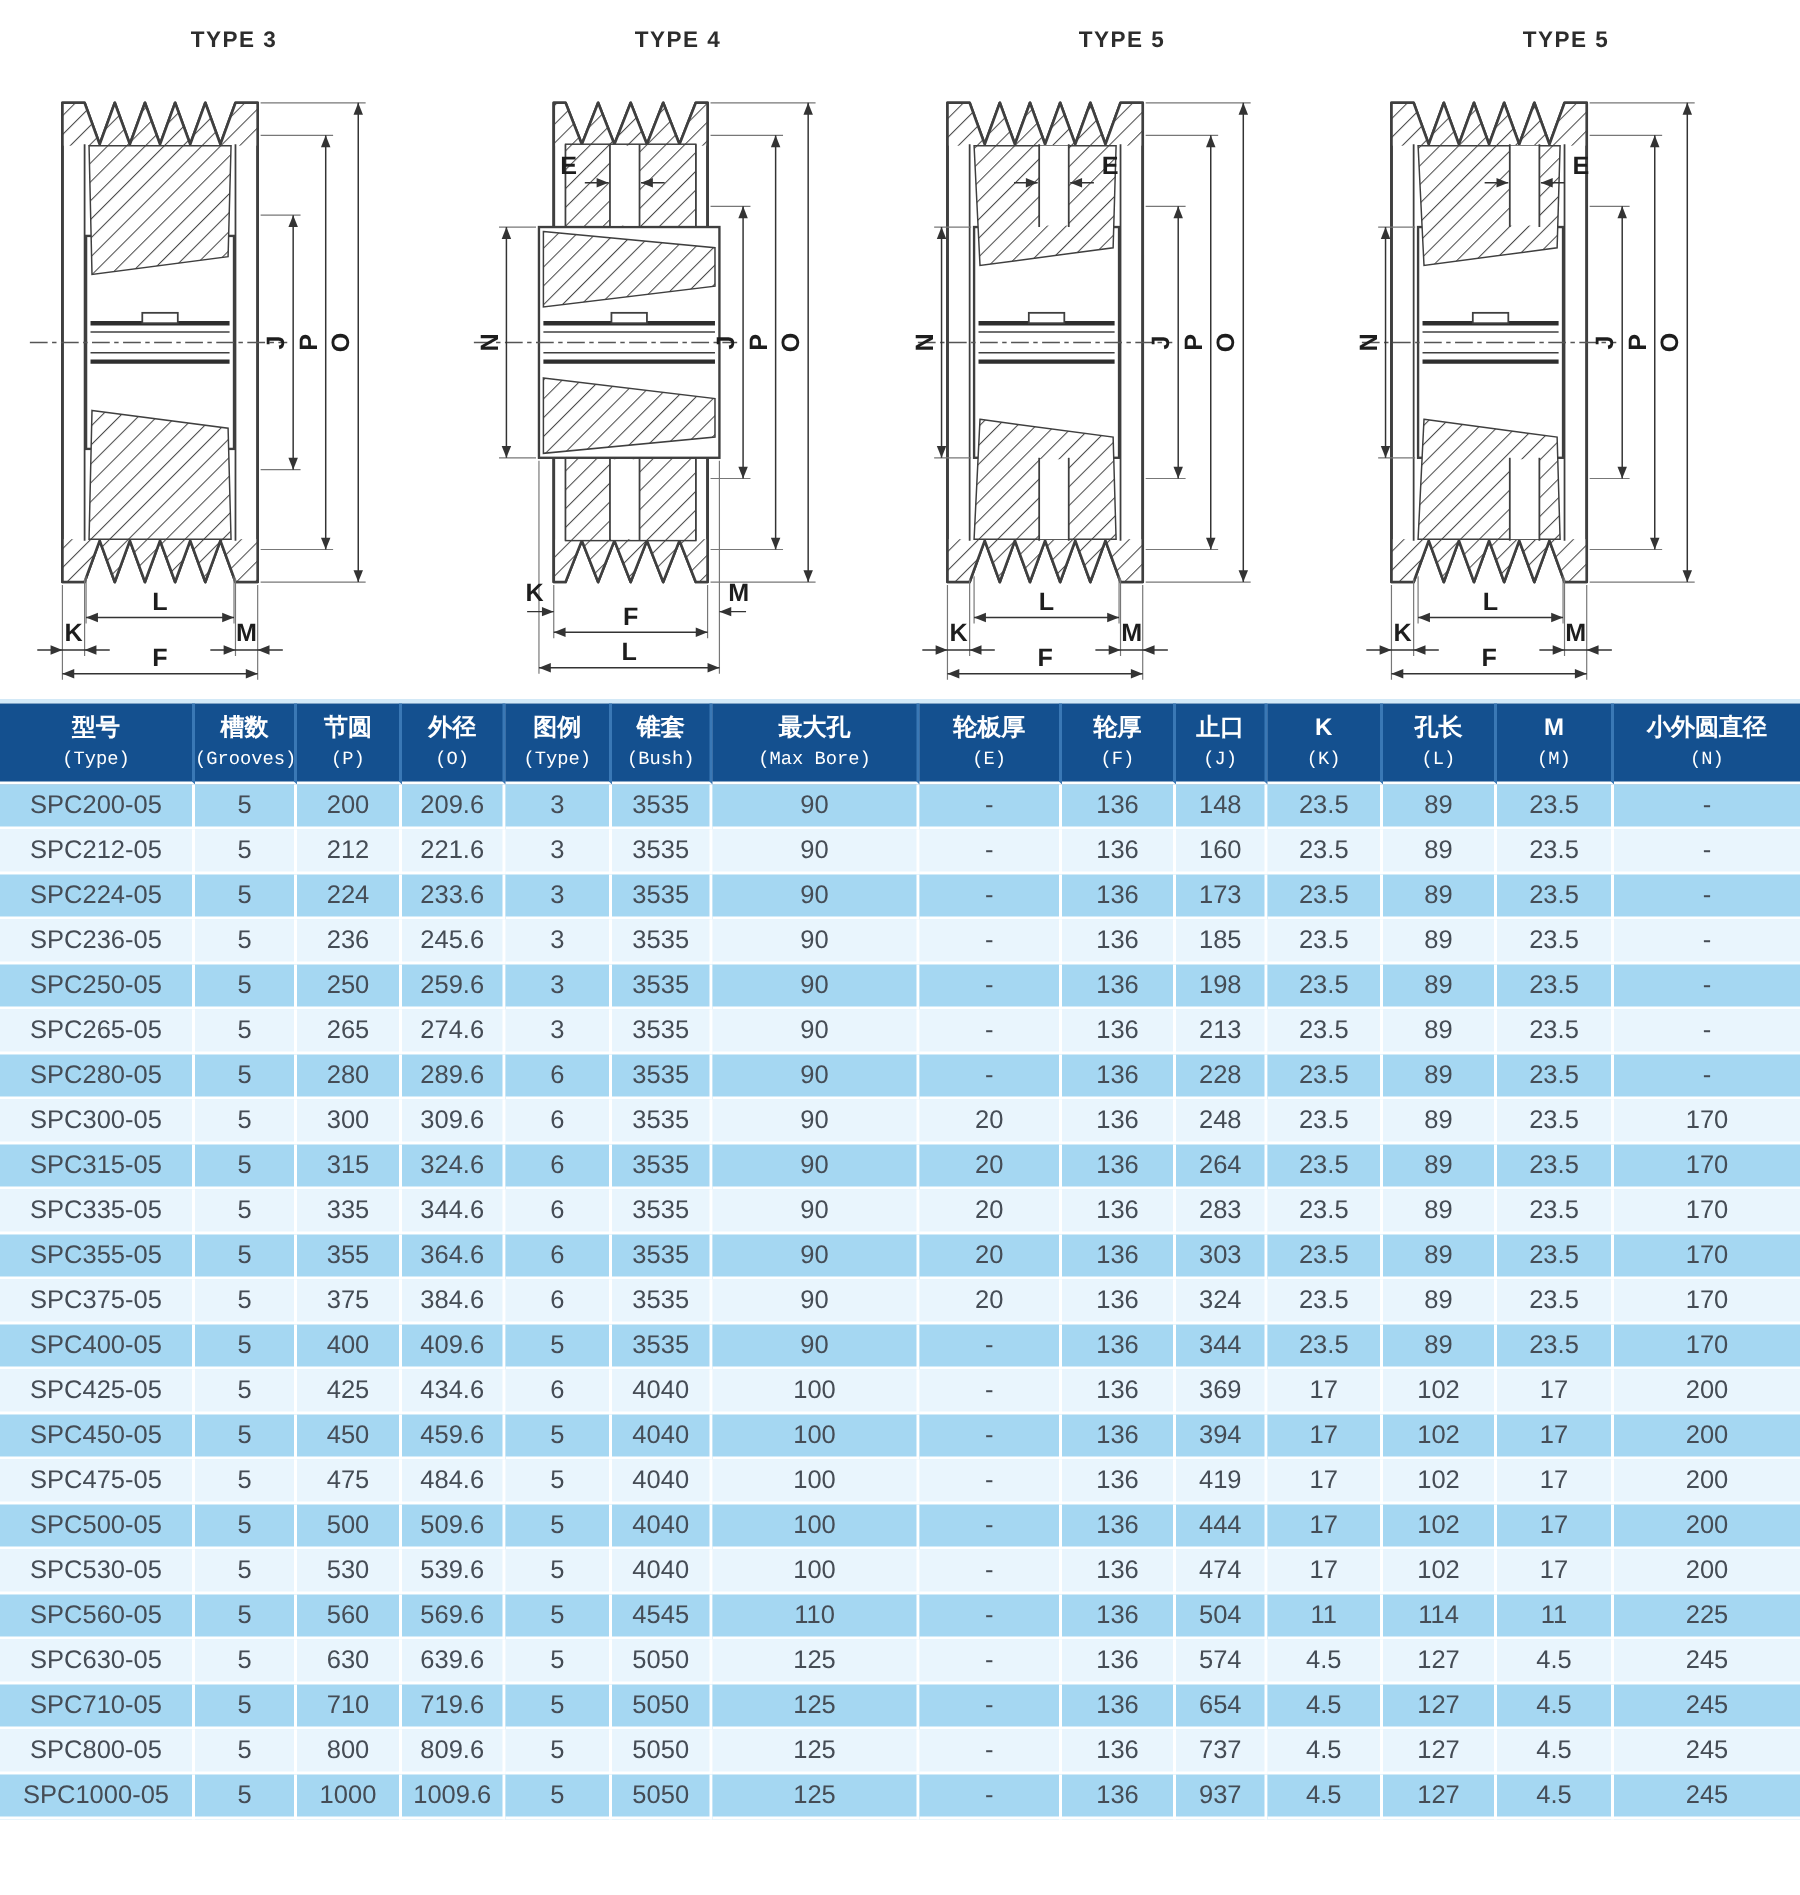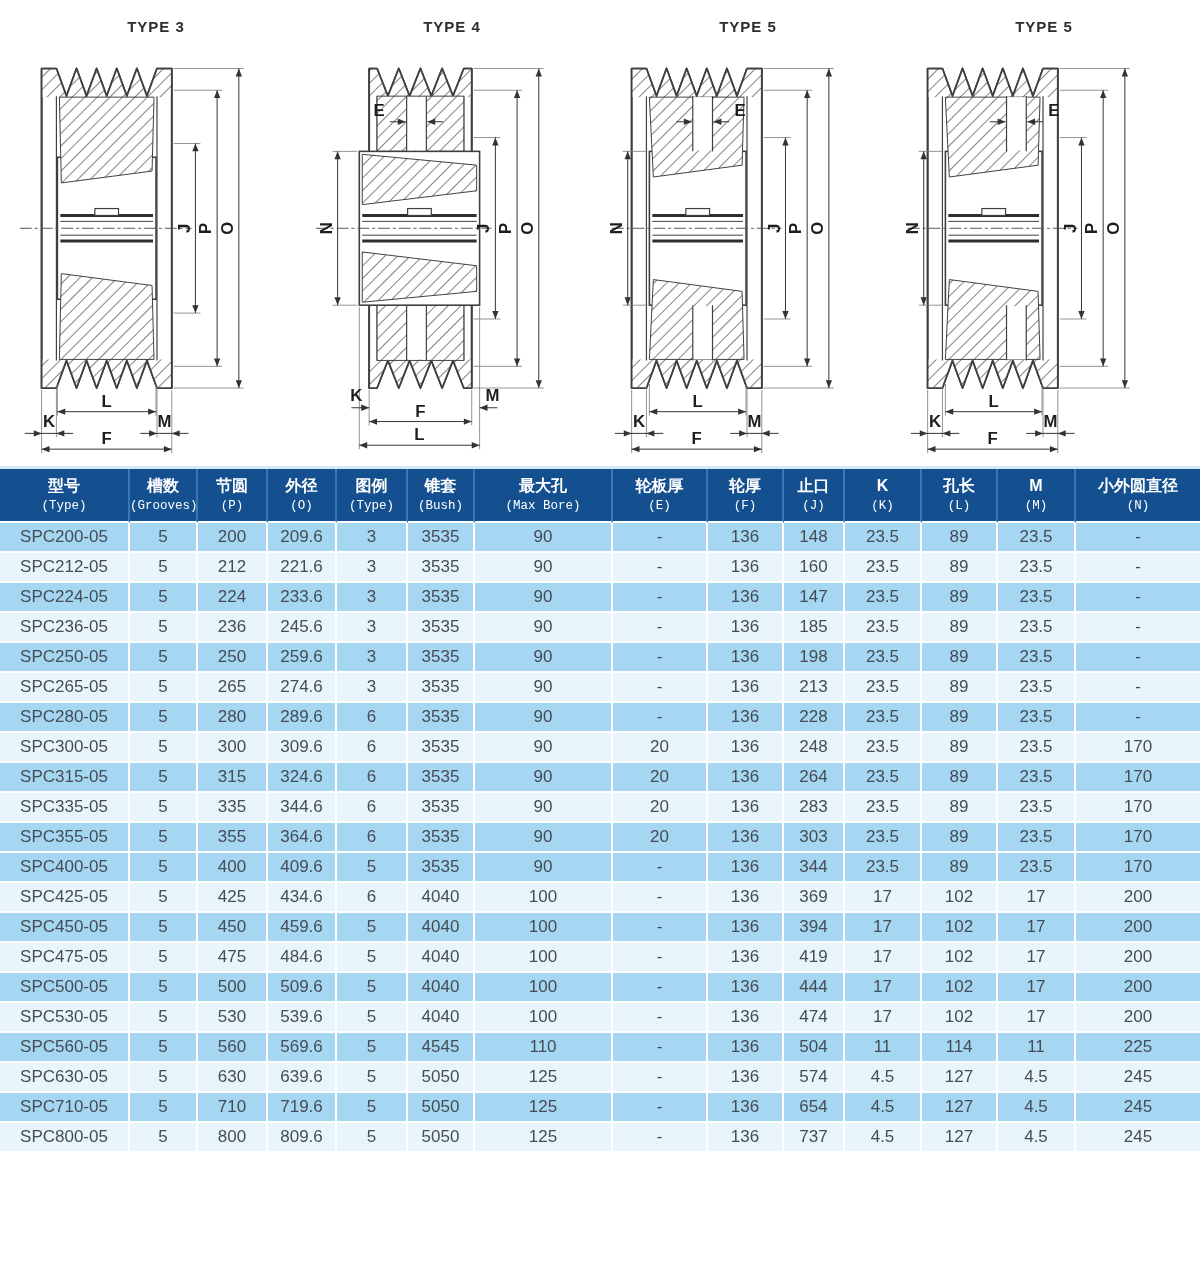--- a/index.html
+++ b/index.html
@@ -469,21 +469,21 @@
       <tr class="odd">
         <td>SPC224-05</td>
         <td>5</td>
         <td>224</td>
         <td>233.6</td>
         <td>3</td>
         <td>3535</td>
         <td>90</td>
         <td>-</td>
         <td>136</td>
-        <td>147</td>
+        <td>173</td>
         <td>23.5</td>
         <td>89</td>
         <td>23.5</td>
         <td>-</td>
       </tr>
       <tr class="even">
         <td>SPC236-05</td>
         <td>5</td>
         <td>236</td>
         <td>245.6</td>
@@ -598,20 +598,36 @@
         <td>SPC355-05</td>
         <td>5</td>
         <td>355</td>
         <td>364.6</td>
         <td>6</td>
         <td>3535</td>
         <td>90</td>
         <td>20</td>
         <td>136</td>
         <td>303</td>
+        <td>23.5</td>
+        <td>89</td>
+        <td>23.5</td>
+        <td>170</td>
+      </tr>
+      <tr class="even">
+        <td>SPC375-05</td>
+        <td>5</td>
+        <td>375</td>
+        <td>384.6</td>
+        <td>6</td>
+        <td>3535</td>
+        <td>90</td>
+        <td>20</td>
+        <td>136</td>
+        <td>324</td>
         <td>23.5</td>
         <td>89</td>
         <td>23.5</td>
         <td>170</td>
       </tr>
       <tr class="odd">
         <td>SPC400-05</td>
         <td>5</td>
         <td>400</td>
         <td>409.6</td>
@@ -763,14 +779,30 @@
         <td>5050</td>
         <td>125</td>
         <td>-</td>
         <td>136</td>
         <td>737</td>
         <td>4.5</td>
         <td>127</td>
         <td>4.5</td>
         <td>245</td>
       </tr>
+      <tr class="odd">
+        <td>SPC1000-05</td>
+        <td>5</td>
+        <td>1000</td>
+        <td>1009.6</td>
+        <td>5</td>
+        <td>5050</td>
+        <td>125</td>
+        <td>-</td>
+        <td>136</td>
+        <td>937</td>
+        <td>4.5</td>
+        <td>127</td>
+        <td>4.5</td>
+        <td>245</td>
+      </tr>
     </tbody>
 </table>
 
 </body></html>

